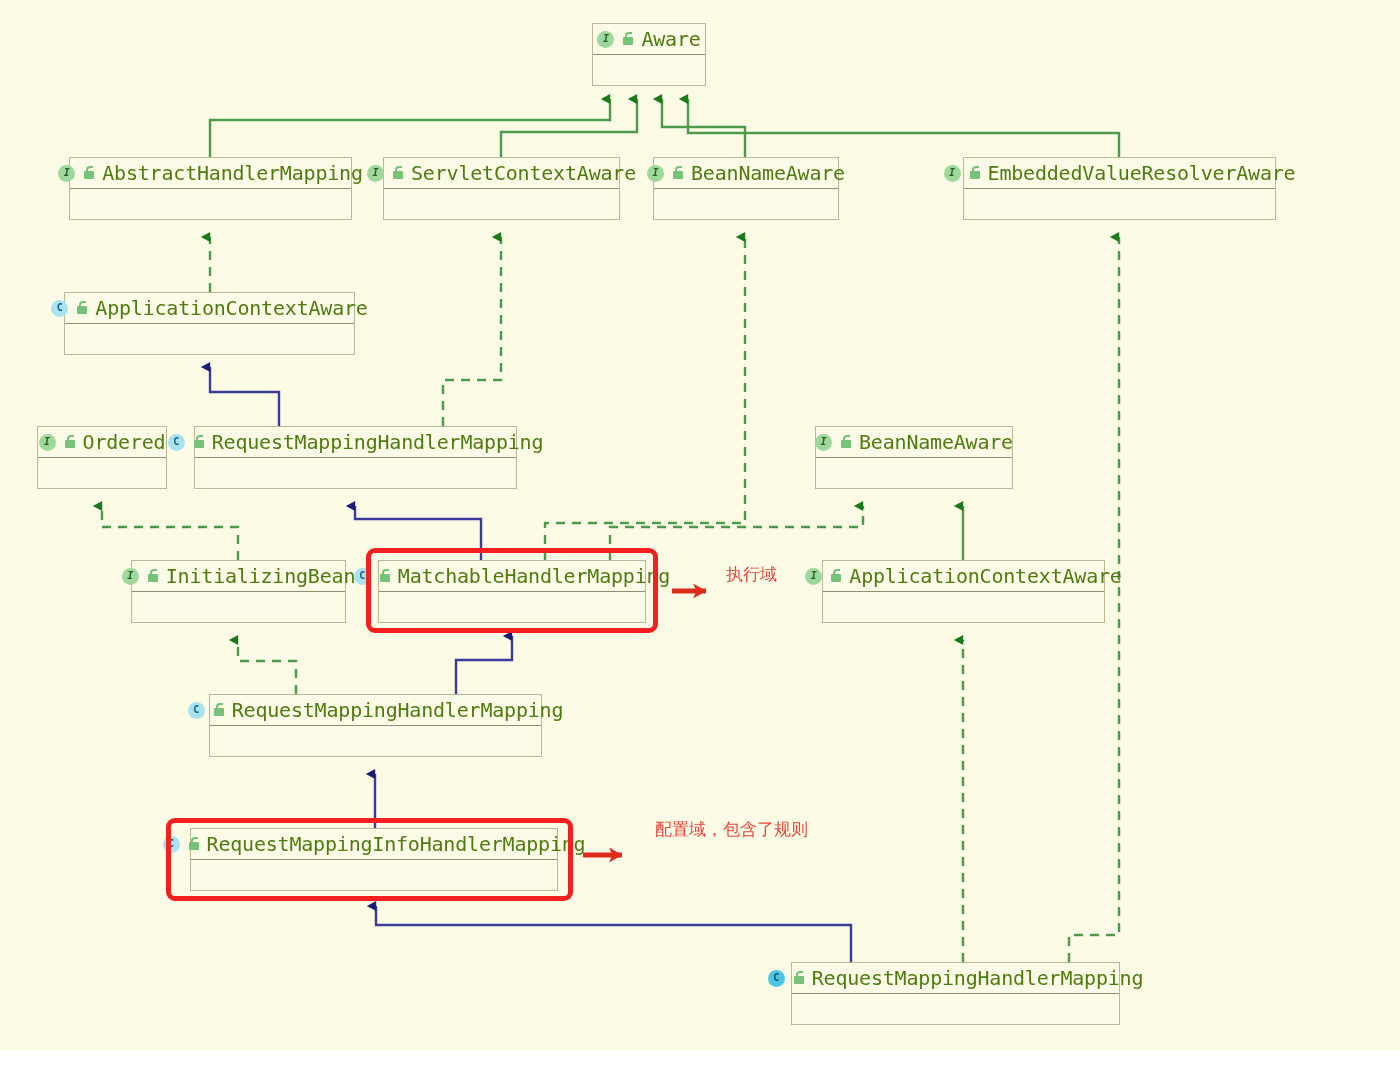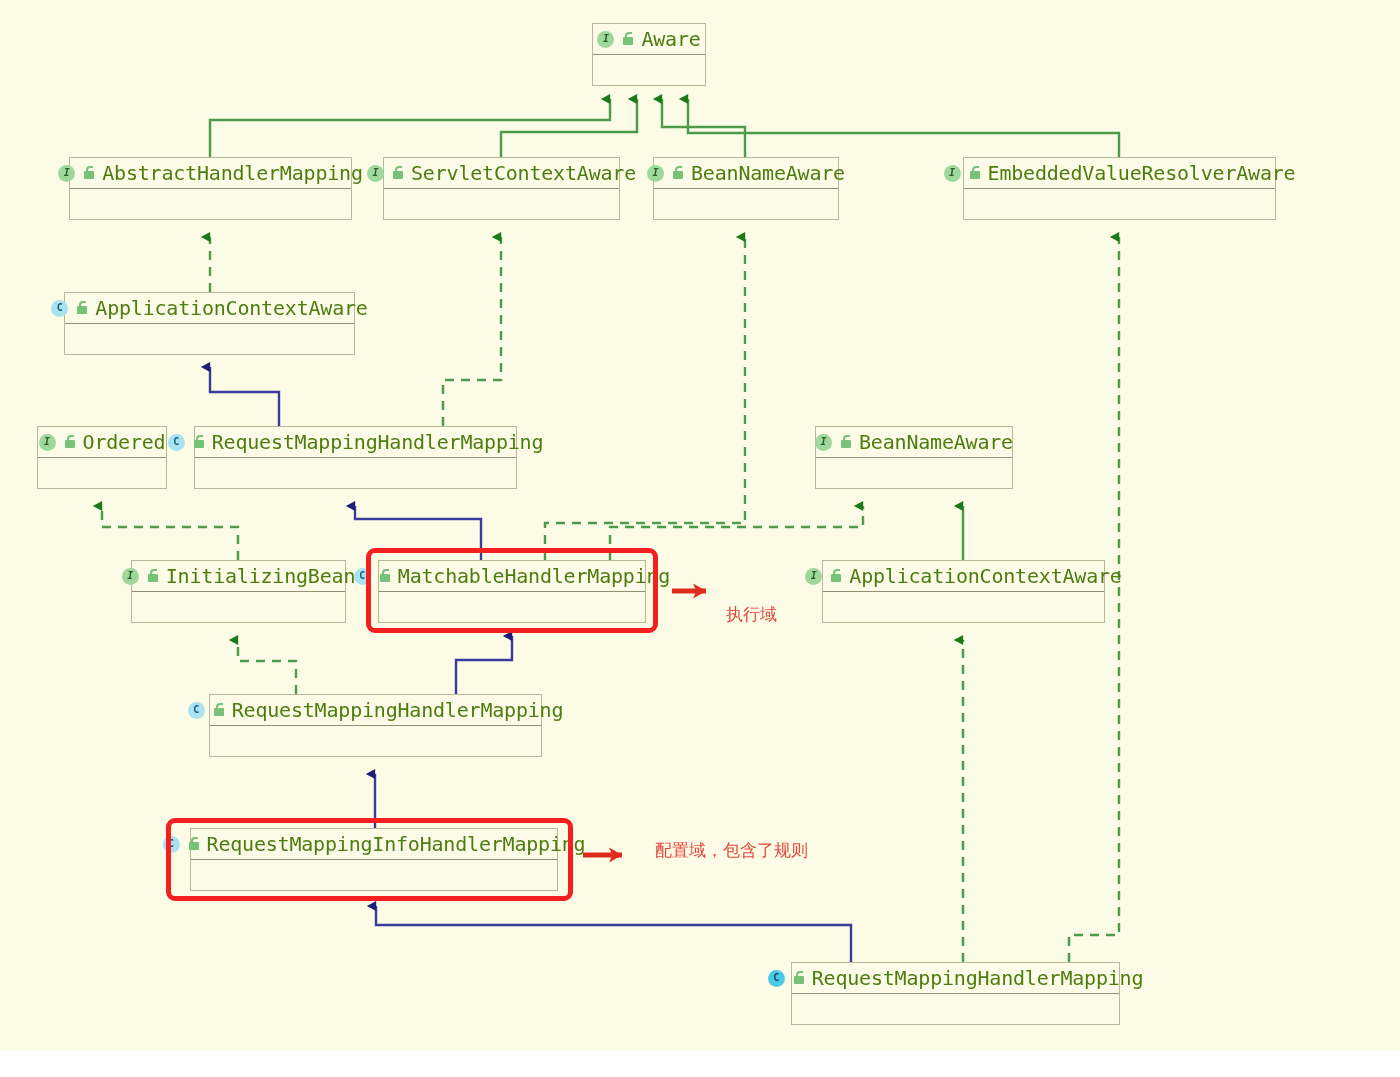--- a/index.html
+++ b/index.html
@@ -132,21 +132,20 @@
     background: transparent;
   }
 
   
   .annot {
     position: absolute;
     color: #e8463c;
     font-size: 17px;
     font-family: "DejaVu Sans", "Liberation Sans", sans-serif;
     white-space: nowrap;
-    margin-top: 40px;
   }
 </style>
 </head>
 <body>
 
 <div id="canvas">
 
   <svg id="edges" viewBox="0 0 1400 1077" xmlns="http://www.w3.org/2000/svg">
     <defs>
       <marker id="arrGreen" markerWidth="12" markerHeight="12" refX="5.6" refY="9.6" orient="auto" markerUnits="userSpaceOnUse">
@@ -354,16 +353,16 @@
       <span class="lockicon"></span>
       <span class="cls-name">RequestMappingHandlerMapping</span>
     </div>
     <div class="body-row"></div>
   </div>
 
   <div class="hl-frame" style="left:366px; top:548px; width:292px; height:85px;"></div>
   <div class="hl-frame" style="left:166px; top:818px; width:407px; height:83px;"></div>
 
   <div class="annot" style="left:726px; top:563px;">执行域</div>
-  <div class="annot" style="left:655px; top:799px;">配置域，包含了规则</div>
+  <div class="annot" style="left:655px; top:818px;">配置域，包含了规则</div>
 
   <div id="white-strip"></div>
 </div>
 
 </body></html>

